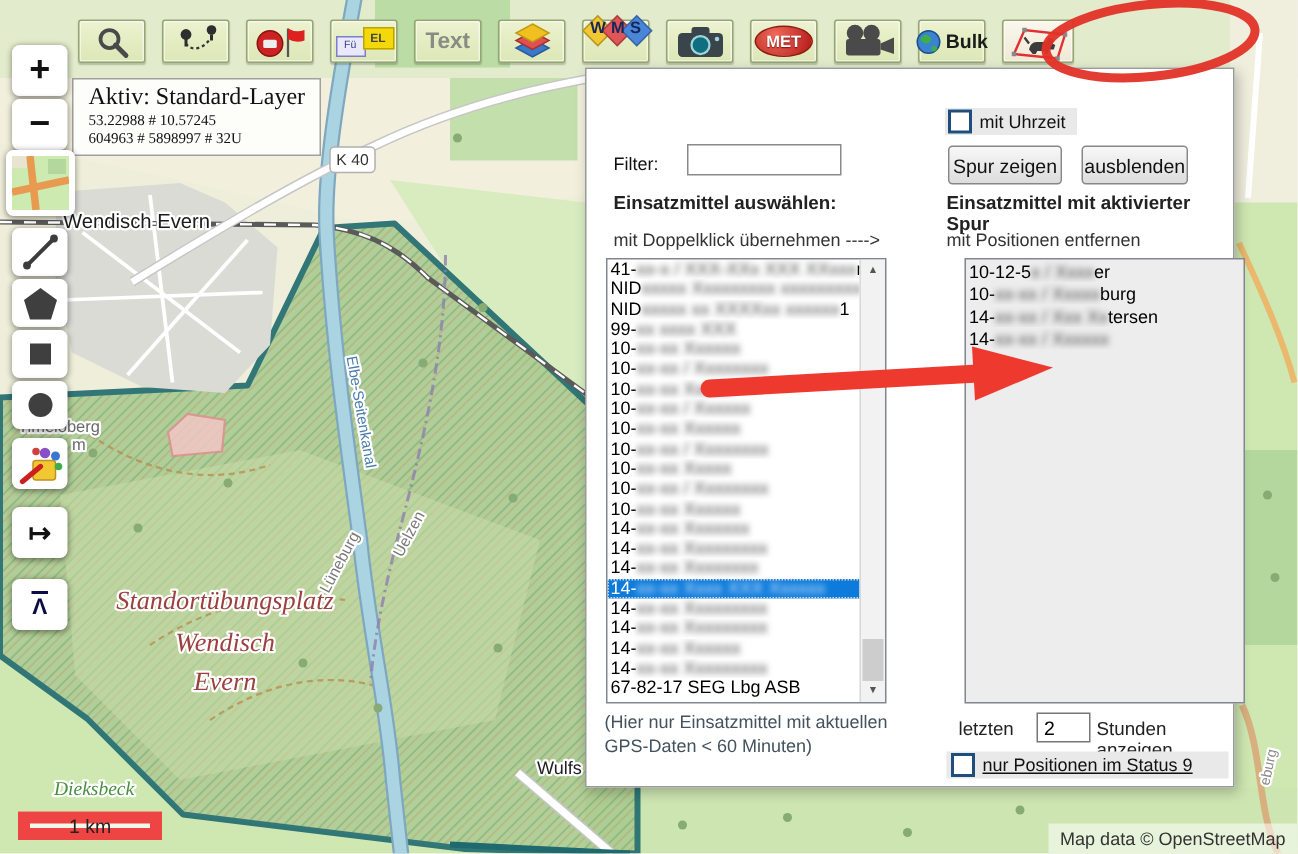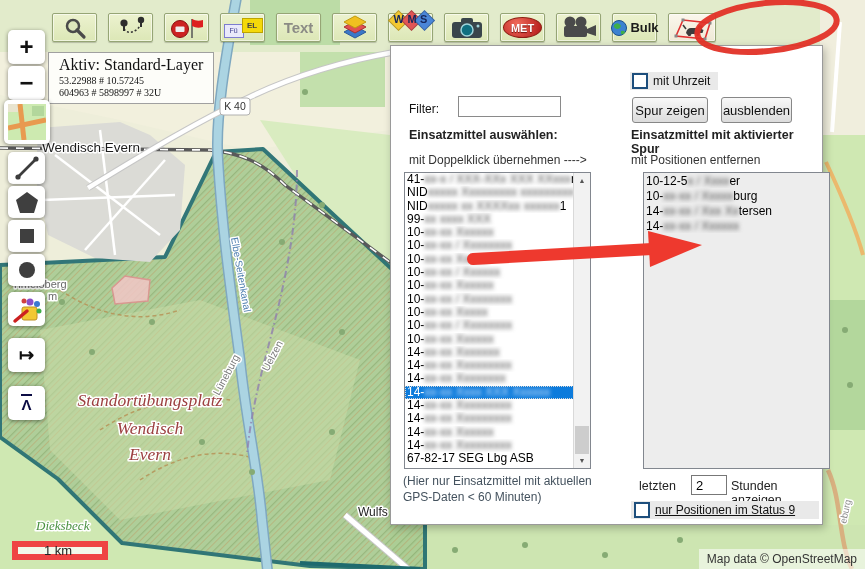--- a/index.html
+++ b/index.html
@@ -67,21 +67,21 @@
   #sarr-up{top:0;} #sarr-dn{bottom:0;}
   #sthumb{position:absolute;left:1px;width:14px;top:253px;height:28px;background:#cdcdcd;}
   #footnote{position:absolute;left:12px;top:427px;font-size:12px;color:#44525e;line-height:16px;}
   #hours-row{position:absolute;left:248px;top:433px;font-size:12.5px;color:#222;}
   #hours-input{position:absolute;left:300px;top:429px;width:26px;height:18px;border:1px solid #777;font-size:13px;padding:0 4px;}
   #hours-suffix{position:absolute;left:340px;top:433px;font-size:12.5px;color:#222;}
   #status9-strip{position:absolute;left:240px;top:455px;width:188px;height:18px;background:#e9e9e9;display:flex;align-items:center;gap:5px;padding-left:3px;box-sizing:border-box;text-decoration:underline;}
 
   
   #scalebar{position:absolute;left:12px;top:541px;width:96px;height:19px;background:rgba(255,255,255,.72);
-     border:6px solid #ef4444;z-index:6;font-size:13px;color:#222;display:flex;align-items:center;padding-left:26px;box-sizing:border-box;}
+     border:8px solid #ef4444;z-index:6;font-size:13px;color:#222;display:flex;align-items:center;padding-left:26px;box-sizing:border-box;}
   #attribution{position:absolute;right:0;bottom:0;z-index:6;background:rgba(255,255,255,.55);padding:3px 8px;font-size:12px;color:#333;}
 
   #annotations{position:absolute;left:0;top:0;z-index:40;pointer-events:none;}
 </style>
 </head>
 <body>
 
 <div id="app">
 
   <svg id="map-svg" width="865" height="569" viewBox="0 0 865 569">

